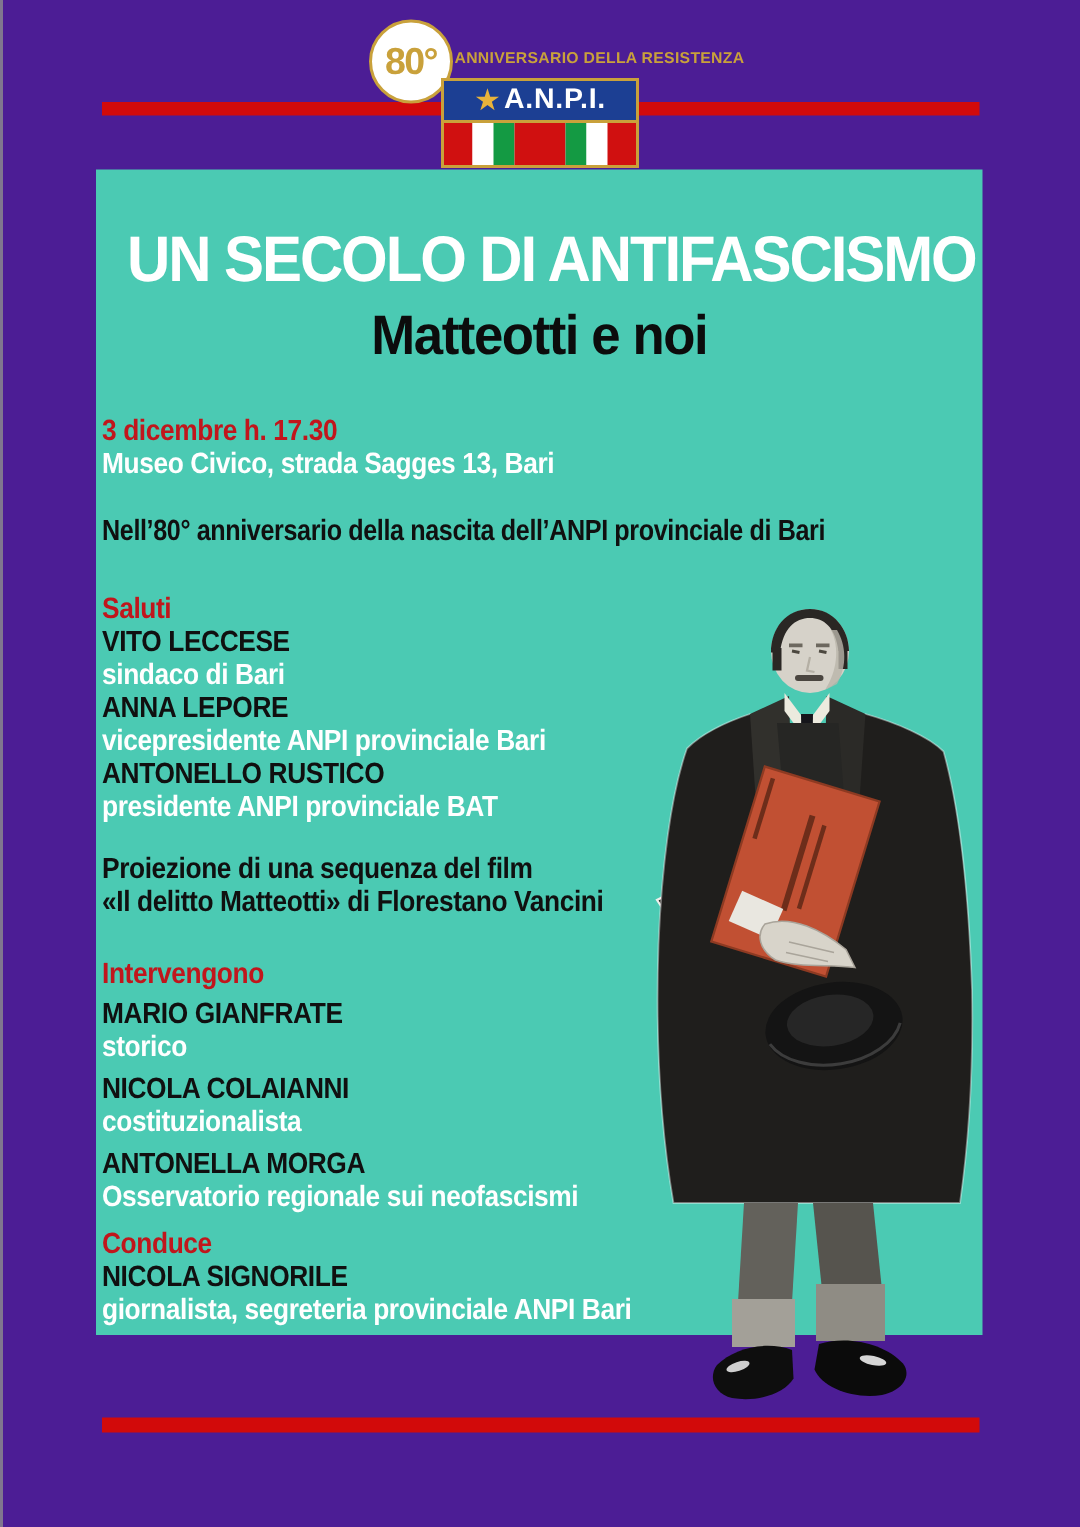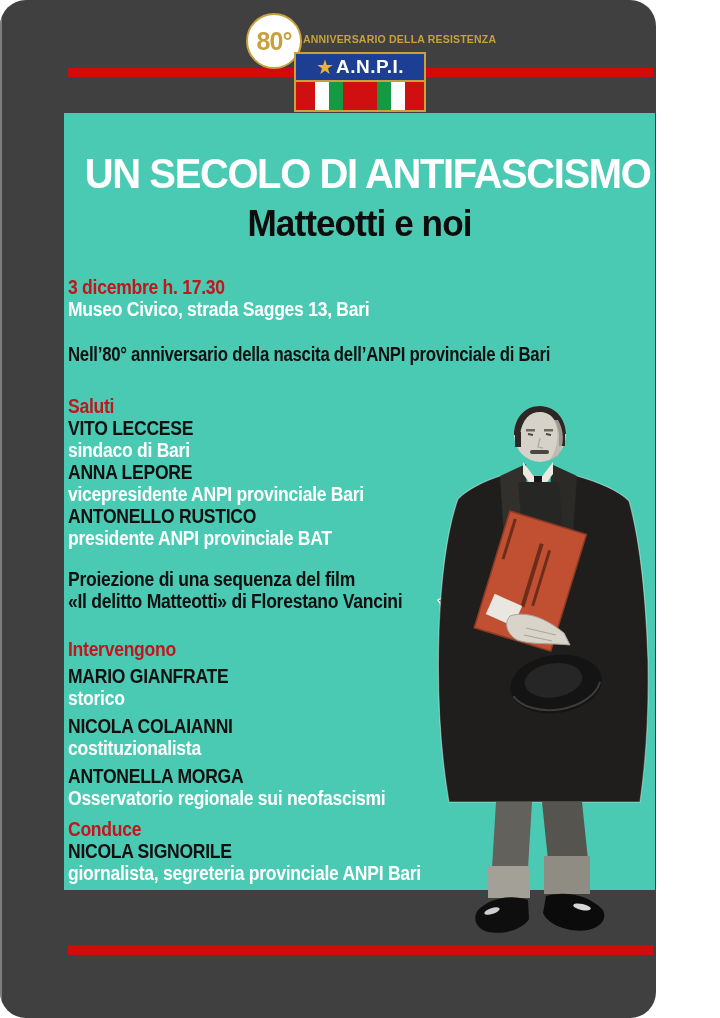--- a/index.html
+++ b/index.html
@@ -1,21 +1,21 @@
 <!DOCTYPE html>
 <html style="--teal: #4BCAB3; --rule_red: #D20A0A; --heading_red: #C1161C; --gold: #C9A13B; --navy: #1C3F93; --flag_green: #149A43; --flag_red: #D01010;"><head>
 <meta charset="utf-8">
 <style>
   :root{
     --teal:#4BCAB3; --rule_red:#D20A0A; --heading_red:#C1161C;
     --gold:#C9A13B; --navy:#1C3F93; --flag_green:#149A43; --flag_red:#D01010;
   }
   html,body{margin:0;padding:0;background:#ffffff;}
-  .page{position:relative;width:656px;height:1018px;background:#404040;overflow:hidden;
-        font-family:"Liberation Sans", sans-serif;border-radius:26px;}
+  .page{position:relative;width:720px;height:1018px;background:#4c1d95;overflow:hidden;
+        font-family:"Liberation Sans", sans-serif;}
   .scan-edge{position:absolute;left:0;top:0;width:2px;height:1018px;background:#8d8d8d;opacity:.8;}
   .rule{position:absolute;background:var(--rule_red);z-index:1;}
   .rule-top{left:68px;top:68px;width:585px;height:9px;}
   .rule-bottom{left:68px;top:945px;width:585px;height:10px;}
 
   
   .badge-circle{position:absolute;left:246px;top:13px;width:52px;height:52px;border:2.5px solid var(--gold);
     border-radius:50%;display:flex;align-items:center;justify-content:center;color:var(--gold);
     font-weight:bold;font-size:25px;letter-spacing:-1px;background:#fff;z-index:3;}
   .badge-caption{position:absolute;left:303px;top:33px;color:var(--gold);font-weight:bold;font-size:10.5px;

